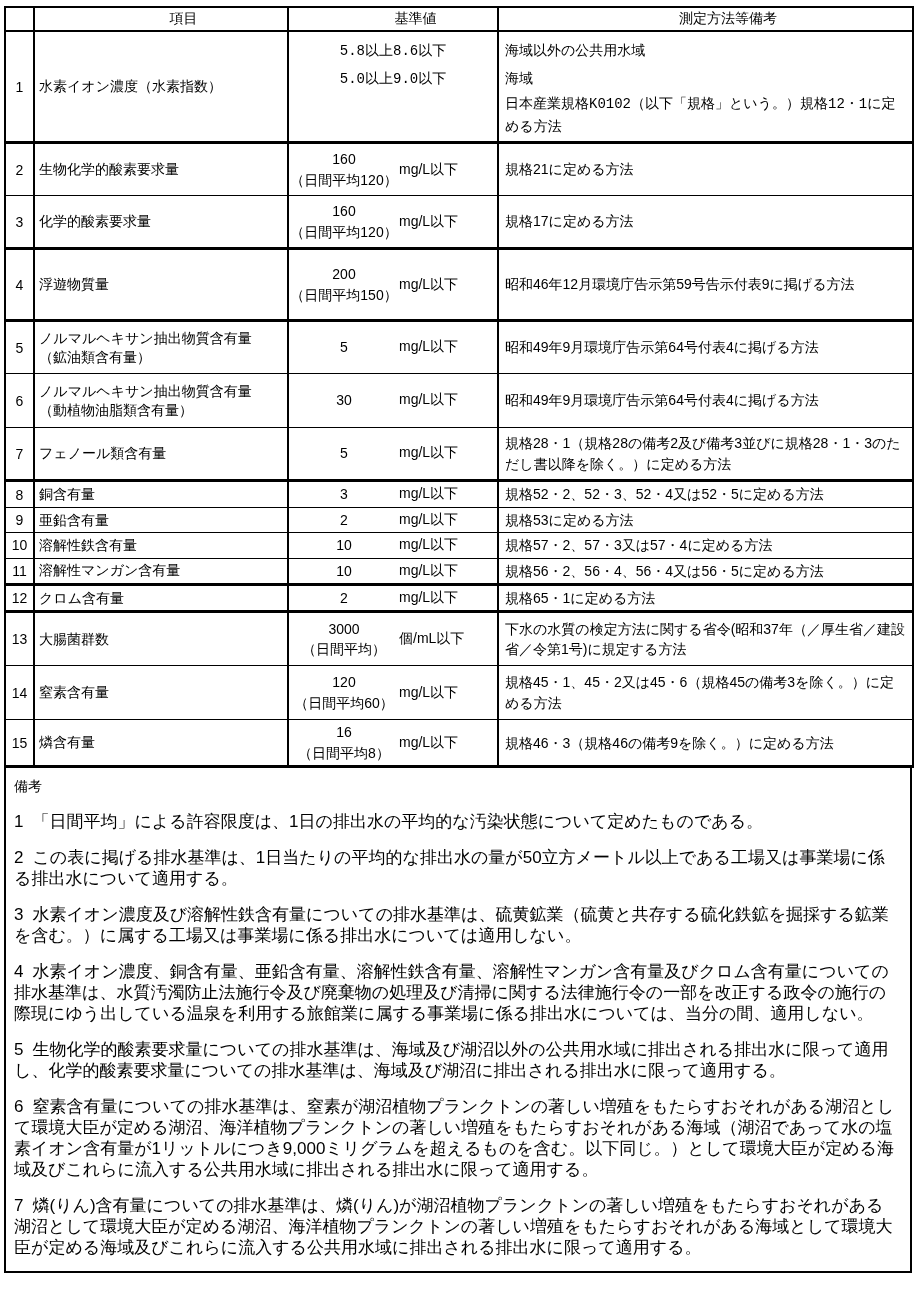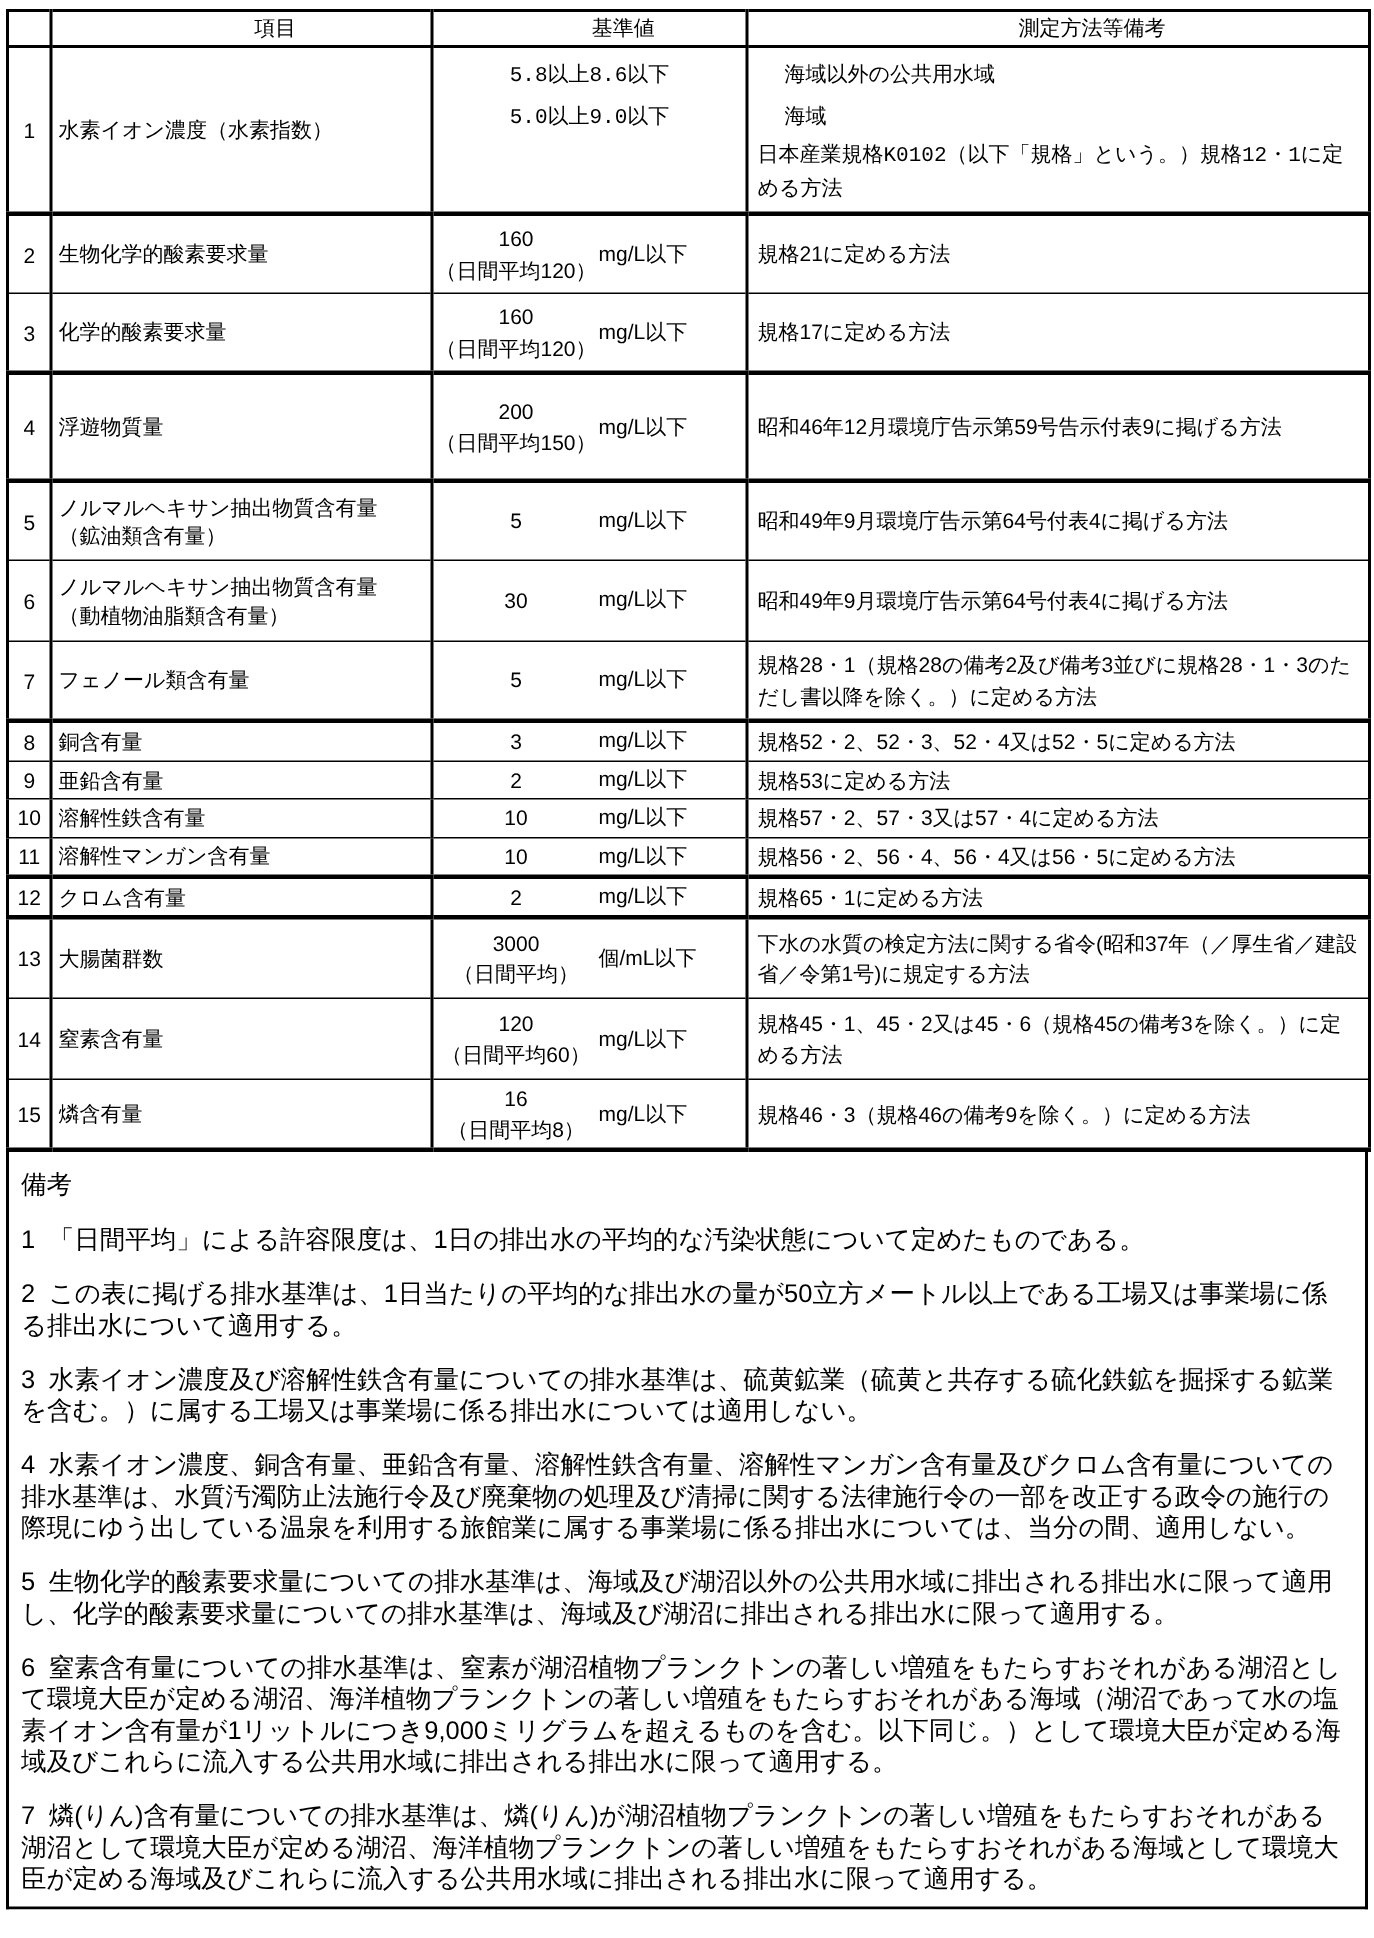--- a/index.html
+++ b/index.html
@@ -20,27 +20,27 @@
   td.num  { text-align:center; }
   td.item { padding:1px 3px 1px 4px; line-height:1.35; }
   td.rem  { padding:2px 5px 2px 6px; line-height:1.45; }
 
   .vwrap { display:flex; align-items:center; width:100%; }
   .vmain { flex:1 1 auto; text-align:center; line-height:1.45; }
   .vunit { flex:0 0 86px; text-align:left; padding-right:12px; }
 
   td.top { vertical-align:top;font-family:Liberation Mono, monospace; }
   .v1 { text-align:center; line-height:28px; padding-top:5px; }
-  .rem1a { line-height:28px;margin-left:18px; }
+  .rem1a { line-height:28px; }
   .rem1b { line-height:23px; }
   td.rem.top { padding-top:5px; }
 
   .notes { width:908px; box-sizing:border-box; border:2px solid #000; border-top:0;
            min-height:505px; padding:9px 10px 8px 7px; }
-  .notes-heading { font-size:17px; margin:1px 0 0 1px; }
+  .notes-heading { font-size:14px; margin:1px 0 0 1px; }
   .notes p { font-size:17px; line-height:21px; margin:15px 0 0 1px; }
   .nno { padding-right:9px; }
 </style>
 </head>
 <body>
 
 <div class="page">
 
 
   <table class="std">

